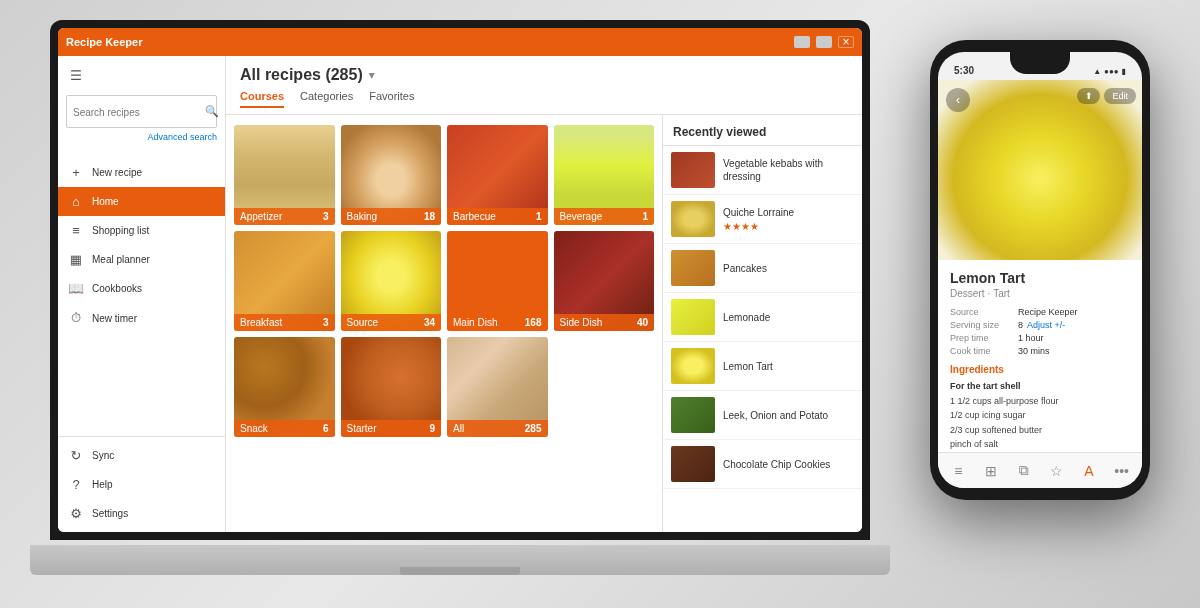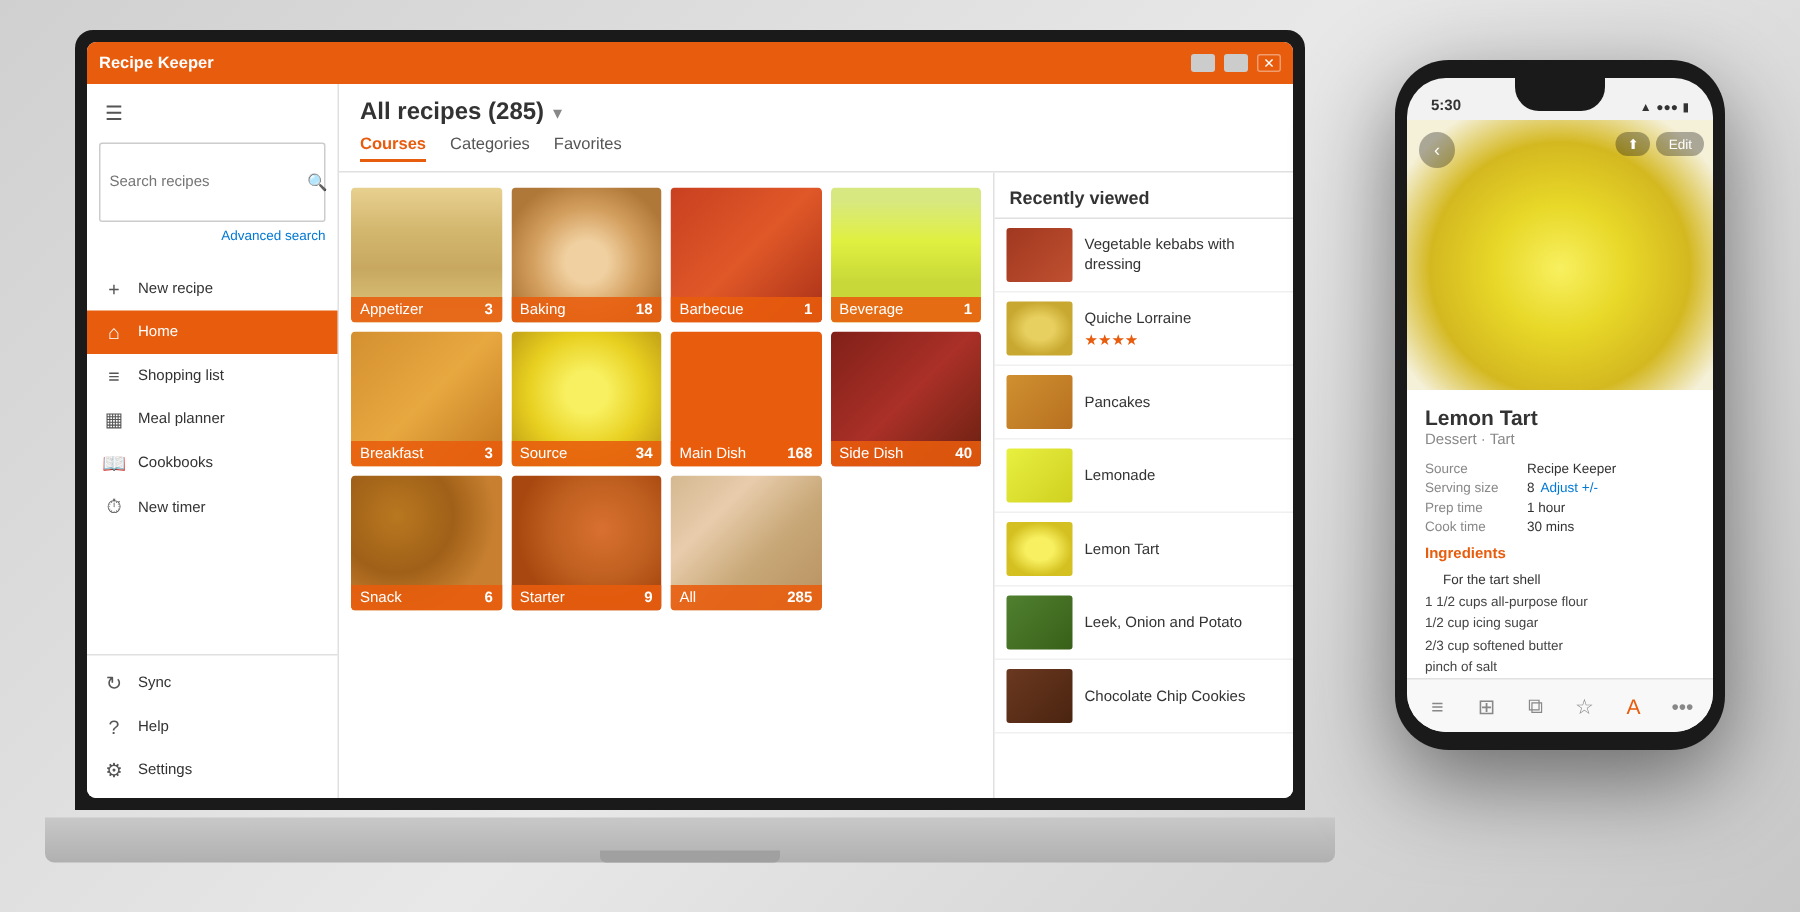--- a/index.html
+++ b/index.html
@@ -139,24 +139,24 @@
       background: none;
       border: none;
       cursor: pointer;
       padding: 4px;
       margin-bottom: 8px;
       color: #555;
     }
 
     .search-box {
       display: flex;
-      align-items: center;
+      align-items: flex-end;
       border: 1px solid #ccc;
       border-radius: 2px;
-      padding: 19px 6px;
+      padding: 9px 6px;
       margin-bottom: 4px;
     }
 
     .search-input {
       flex: 1;
       border: none;
       outline: none;
       font-size: 10px;
       color: #888;
     }
@@ -272,21 +272,21 @@
     }
 
     .recipe-grid {
       display: grid;
       grid-template-columns: repeat(4, 1fr);
       gap: 6px;
     }
 
     .recipe-tile {
       position: relative;
-      height: 90px;
+      height: 100px;
       border-radius: 3px;
       overflow: hidden;
       cursor: pointer;
     }
 
     .recipe-tile-label {
       position: absolute;
       bottom: 0;
       left: 0;
       right: 0;
@@ -516,23 +516,23 @@
 
     .ingredients-title {
       font-size: 10px;
       font-weight: 600;
       color: #e85c0d;
       margin: 8px 0 4px;
     }
 
     .ingredients-section-title {
       font-size: 9px;
-      font-weight: 400;
+      font-weight: 700;
       color: #333;
-      margin: 6px 12px 3px;
+      margin: 6px 0 3px;
     }
 
     .ingredient-line {
       font-size: 9px;
       color: #444;
       line-height: 1.6;
     }
 
     .phone-bottom-bar {
       height: 36px;

